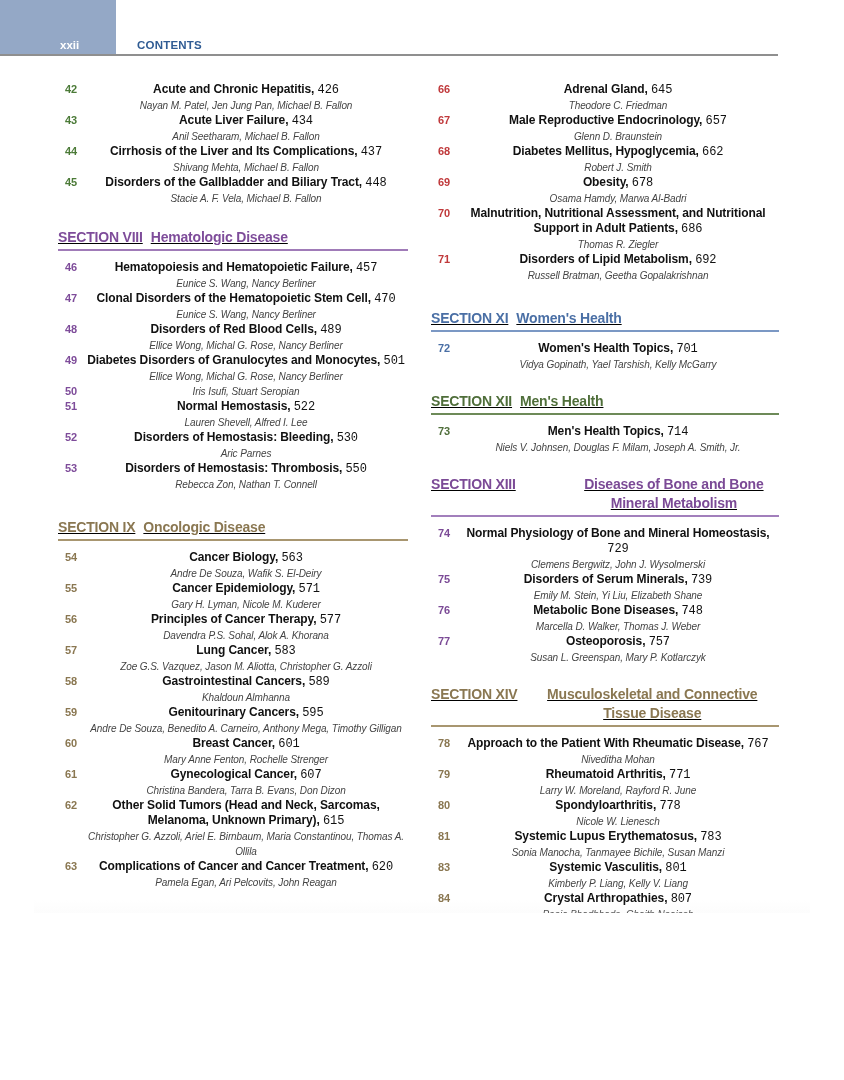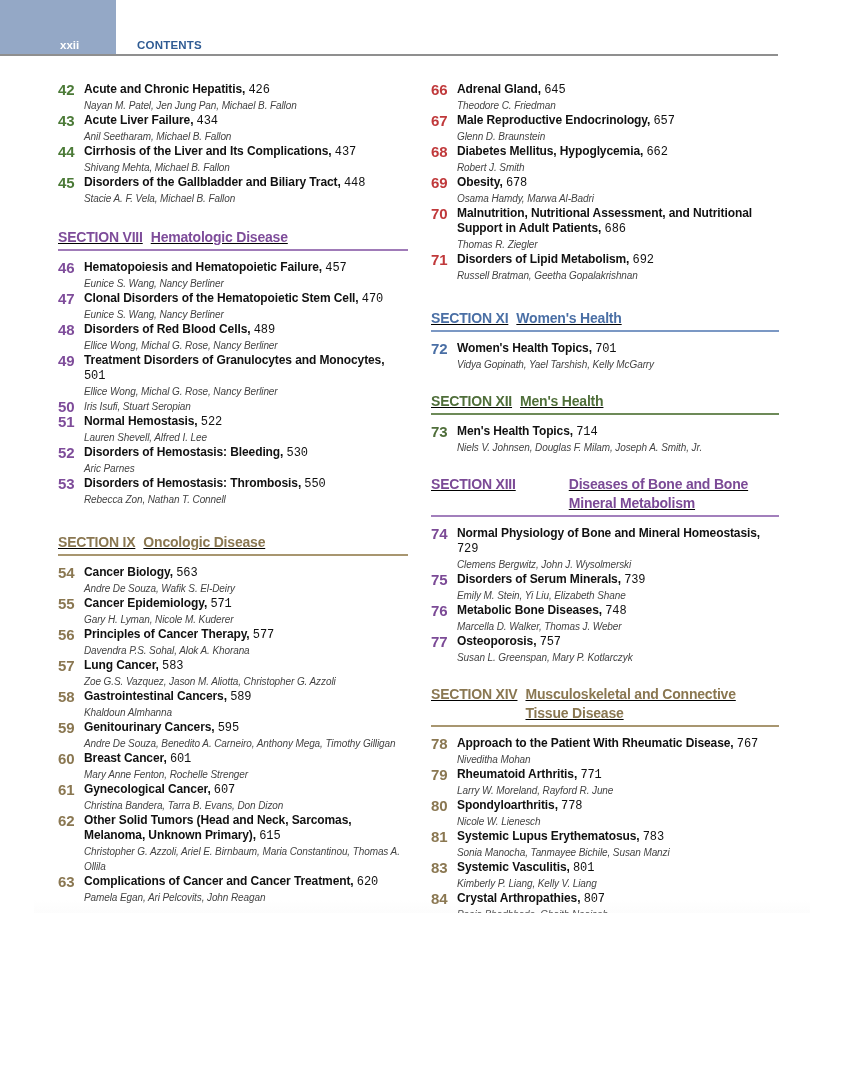--- a/index.html
+++ b/index.html
@@ -1,31 +1,31 @@
 <!DOCTYPE html>
 <html><head>
 <meta charset="utf-8">
 <style>
   html, body { margin:0; padding:0; }
   body { width:844px; height:1080px; background:#ffffff; position:relative; overflow:hidden;
          font-family:"Liberation Sans", sans-serif; }
-  .page { position:absolute; left:0; top:0; width:844px; height:913px; background:#fff; overflow:hidden; }
+  .page { position:absolute; left:0; top:0; width:844px; height:913px; background:#fff; overflow:hidden;text-align:center; }
   .fade { position:absolute; left:34px; right:34px; top:900px; height:95px;
           background:linear-gradient(to bottom, rgba(232,232,232,0) 0%, rgba(226,226,226,0.7) 100%); pointer-events:none; }
   .header-tab { position:absolute; left:0; top:0; width:116px; height:54px; background:#94a8c6; }
   .folio { position:absolute; left:60px; top:39px; font-size:11.5px; font-weight:bold; color:#ffffff; }
   .running-head { position:absolute; left:137px; top:39px; font-size:11.5px; font-weight:bold; color:#2f5b93; letter-spacing:0.2px; }
   .header-rule { position:absolute; left:0; top:54px; width:778px; height:2px; background:#8f8f8f; }
 
   .col { position:absolute; top:82px; }
   .col-left { left:58px; width:350px; }
   .col-right { left:431px; width:348px; }
 
   .ch { display:flex; align-items:flex-start; }
-  .ch-num { width:26px; flex:none; font-size:15px; font-weight:bold; line-height:15px; }
+  .ch-num { width:26px; flex:none; font-size:11px; font-weight:bold; line-height:15px; }
   .ch-body { flex:1; }
   .ch-title { font-size:12px; font-weight:bold; color:#111; line-height:15px; letter-spacing:-0.1px; }
   .ch-page { font-weight:normal;font-family:Liberation Mono, monospace; }
   .ch-auth { font-size:10px; font-style:italic; color:#444; line-height:15px; letter-spacing:-0.1px; }
 
   .sec { margin-top:20px; margin-bottom:9px; border-bottom:2px solid; padding-bottom:2px; display:flex;text-decoration:underline; }
   .sec-label { font-size:14px; font-weight:bold; line-height:19px; white-space:nowrap; margin-right:8px; letter-spacing:-0.2px; }
   .sec-title { font-size:14px; font-weight:bold; line-height:19px; letter-spacing:-0.2px; }
 
   .green { color:#4b7a37; }
@@ -97,21 +97,21 @@
       <div class="ch">
         <div class="ch-num purple">48</div>
         <div class="ch-body">
           <div class="ch-title"><span>Disorders of Red Blood Cells,</span> <span class="ch-page">489</span></div>
           <div class="ch-auth">Ellice Wong, Michal G. Rose, Nancy Berliner</div>
         </div>
       </div>
       <div class="ch">
         <div class="ch-num purple">49</div>
         <div class="ch-body">
-          <div class="ch-title"><span>Treatment Disorders of Granulocytes and Monocytes,</span> <span class="ch-page">501</span></div>
+          <div class="ch-title"><span>Diabetes Disorders of Granulocytes and Monocytes,</span> <span class="ch-page">501</span></div>
           <div class="ch-auth">Ellice Wong, Michal G. Rose, Nancy Berliner</div>
         </div>
       </div>
       <div class="ch">
         <div class="ch-num purple">50</div>
         <div class="ch-body">
           <div class="ch-auth">Iris Isufi, Stuart Seropian</div>
         </div>
       </div>
       <div class="ch">

